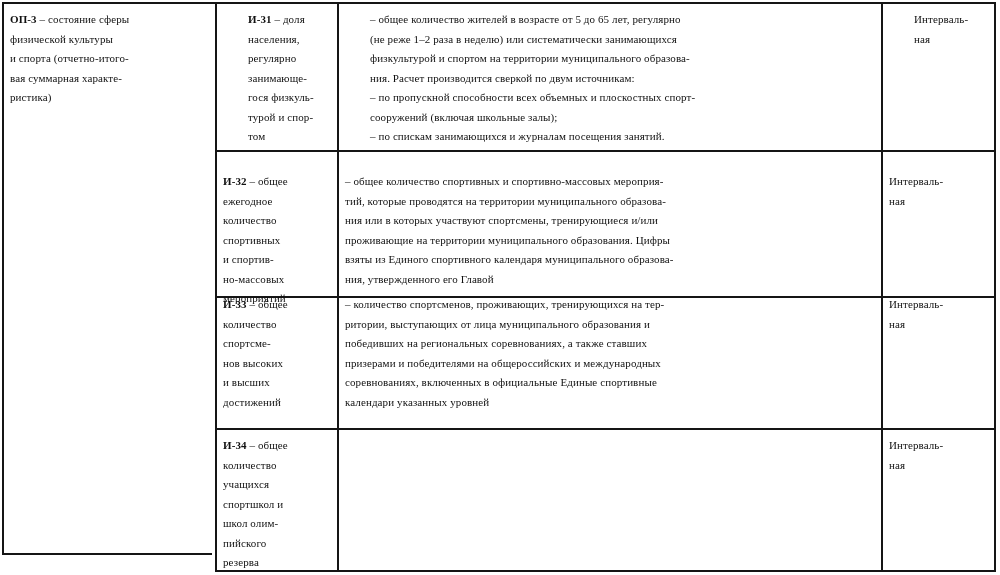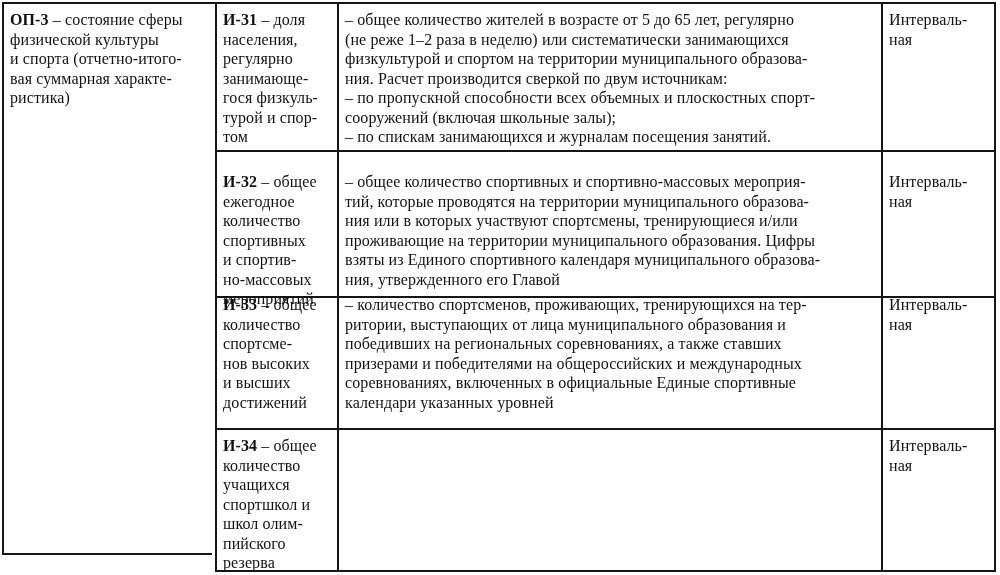--- a/index.html
+++ b/index.html
@@ -15,38 +15,38 @@
     font-family: "Liberation Serif", "DejaVu Serif", serif;
     color: #111111;
     overflow: hidden;
   }
   .rule {
     position: absolute;
     background: #151515;
   }
   .cell {
     position: absolute;
-    font-size: 16px;
+    font-size: 11px;
     line-height: 19.5px;
     white-space: pre-line;
     letter-spacing: 0.1px;
     padding: 5px 5px 0 6px;
     box-sizing: border-box;
   }
   .cell b {
     font-weight: bold;
     white-space: pre-line;
   }
   
   .c1 { left: 4px;   width: 210px; }
   .c2 { left: 217px; width: 119px; }
   .c3 { left: 339px; width: 541px; }
   .c4 { left: 883px; width: 110px; }
   
-  .r1 { top: 5px;   height: 164px; }
+  .r1 { top: 5px;   height: 164px; margin-left: 25px; }
   .r2 { top: 167px; height: 142px; }
   .r3 { top: 290px; height: 128px; }
   .r4 { top: 431px; height: 174px; }
   .rspan { top: 5px; height: 546px; }
 </style>
 </head>
 <body>
 
 <div class="page">
 

